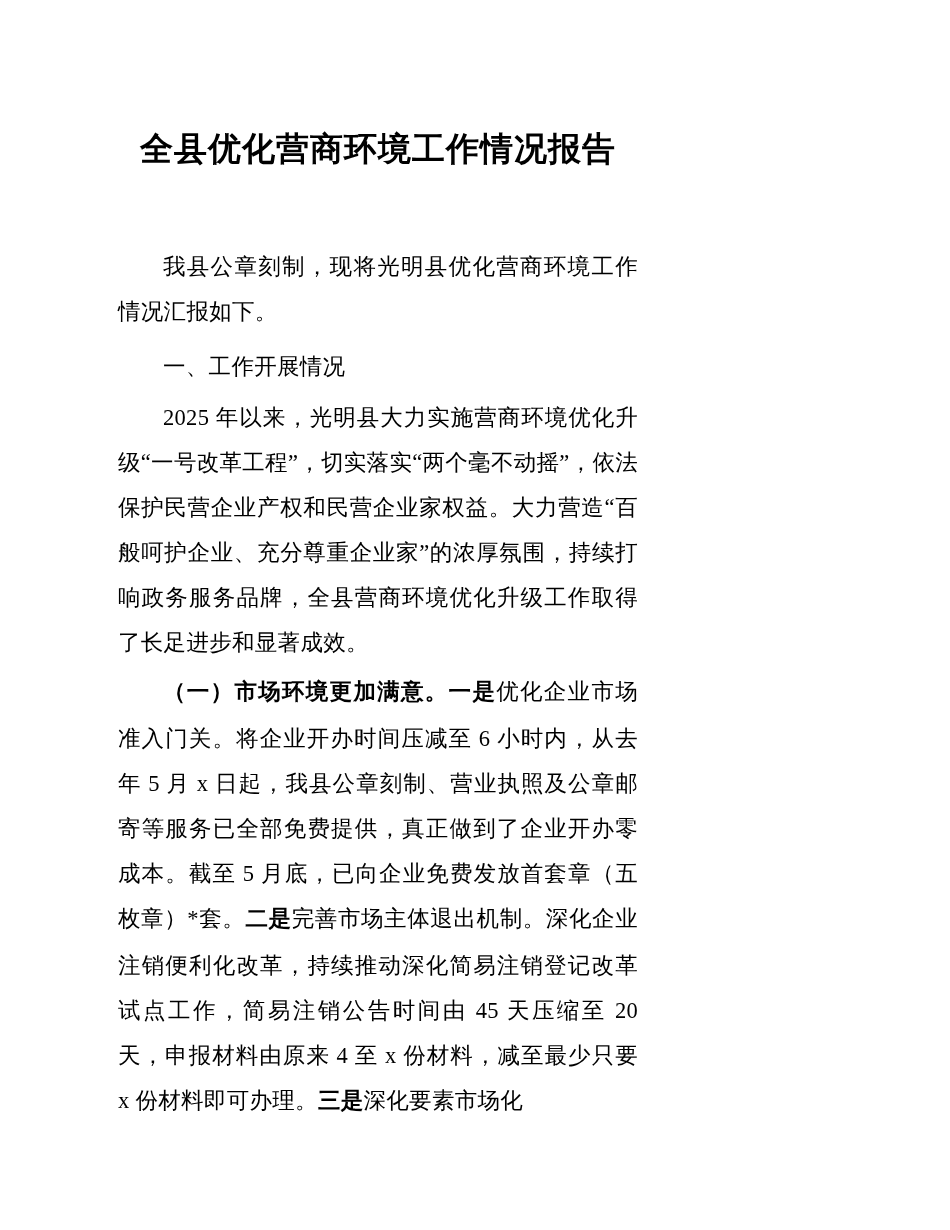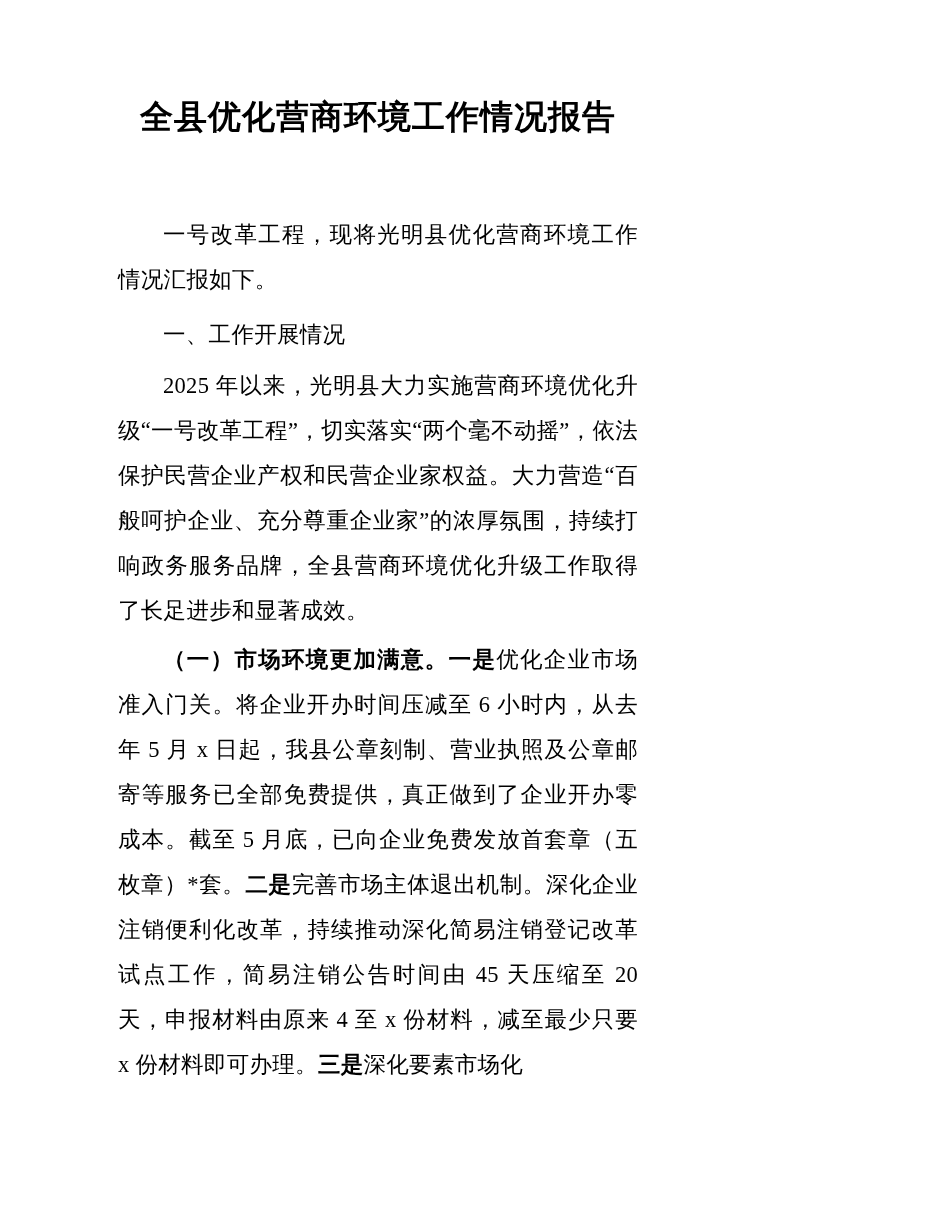--- a/index.html
+++ b/index.html
@@ -11,21 +11,21 @@
     width: 950px;
     height: 1230px;
     font-family: "Liberation Serif", "DejaVu Serif", serif;
     color: #000000;
     overflow: hidden;
   }
   .page {
     width: 756px;
     height: 1230px;
     box-sizing: border-box;
-    padding: 64px 118px 40px 118px;
+    padding: 96px 118px 40px 118px;
     position: relative;
   }
   .doc-title {
     font-family: "DejaVu Sans", "Liberation Sans", sans-serif;
     font-weight: bold;
     font-size: 33px;
     line-height: 1.4;
     text-align: center;
     letter-spacing: 1px;
     margin: 30px 0 0 0;
@@ -47,37 +47,37 @@
   .heading1 {
     font-family: "DejaVu Sans", "Liberation Sans", sans-serif;
     font-weight: normal;
     font-size: 22.5px;
     line-height: 2.0;
     text-indent: 2em;
     margin: 10px 0 6px 0;
     letter-spacing: 0.3px;
   }
   .strong-run {
-    font-family: Liberation Serif, serif;
+    font-family: Liberation Mono, monospace;
     font-weight: bold;
   }
   .gap-top {
     margin-top: 14px;
   }
 </style>
 </head>
 <body>
 
 <div class="page">
 
   <h1 class="doc-title">全县优化营商环境工作情况报告</h1>
 
   <div class="body-block">
 
-    <p class="para indent">一号改革工程，现将光明县优化营商环境工作情况汇报如下。</p>
+    <p class="para indent">我县公章刻制，现将光明县优化营商环境工作情况汇报如下。</p>
 
     <p class="heading1">一、工作开展情况</p>
 
     <p class="para indent">2025 年以来，光明县大力实施营商环境优化升级“一号改革工程”，切实落实“两个毫不动摇”，依法保护民营企业产权和民营企业家权益。大力营造“百般呵护企业、充分尊重企业家”的浓厚氛围，持续打响政务服务品牌，全县营商环境优化升级工作取得了长足进步和显著成效。</p>
 
     <p class="para indent gap-top">
       <span class="strong-run">（一）市场环境更加满意。</span><span class="strong-run">一是</span><span>优化企业市场准入门关。将企业开办时间压减至 6 小时内，从去年 5 月 x 日起，我县公章刻制、营业执照及公章邮寄等服务已全部免费提供，真正做到了企业开办零成本。截至 5 月底，已向企业免费发放首套章（五枚章）*套。</span><span class="strong-run">二是</span><span>完善市场主体退出机制。深化企业注销便利化改革，持续推动深化简易注销登记改革试点工作，简易注销公告时间由 45 天压缩至 20 天，申报材料由原来 4 至 x 份材料，减至最少只要 x 份材料即可办理。</span><span class="strong-run">三是</span><span>深化要素市场化</span>
     </p>
 
   </div>

